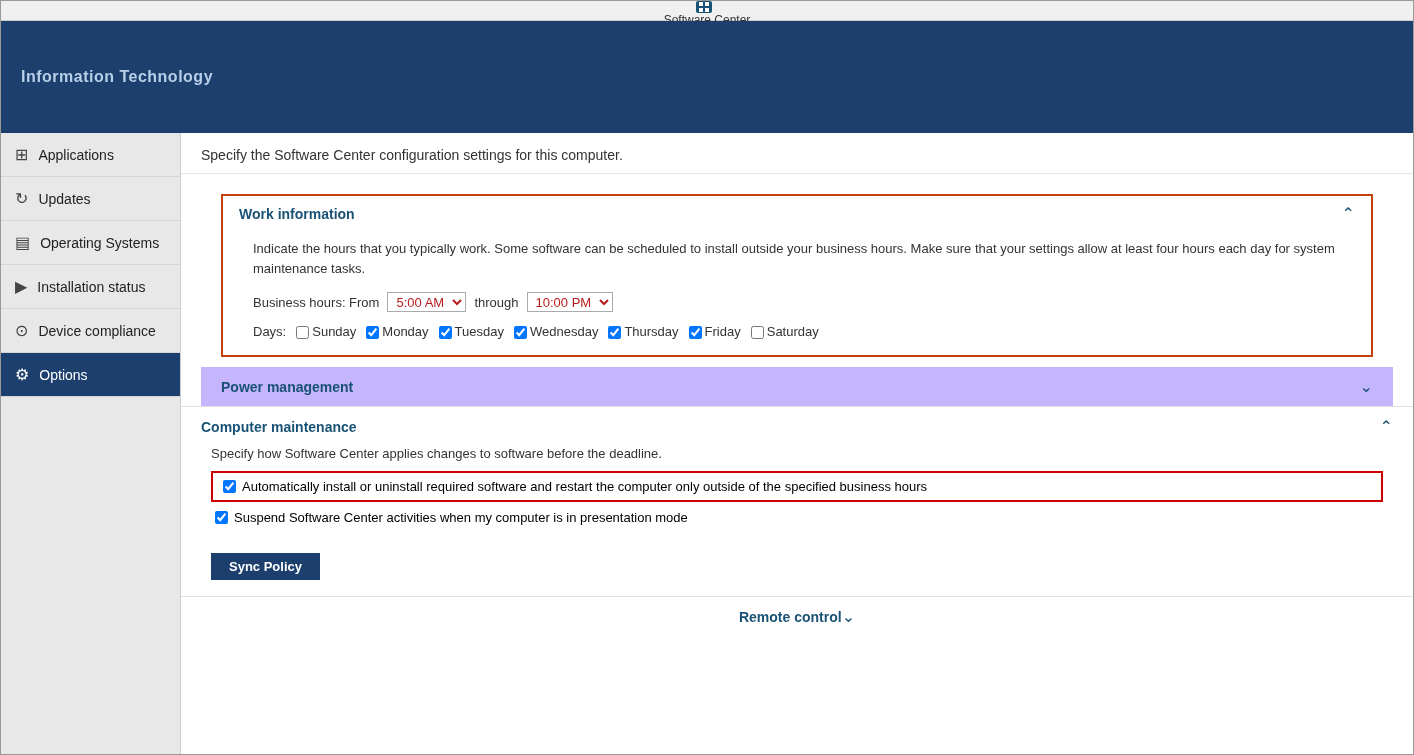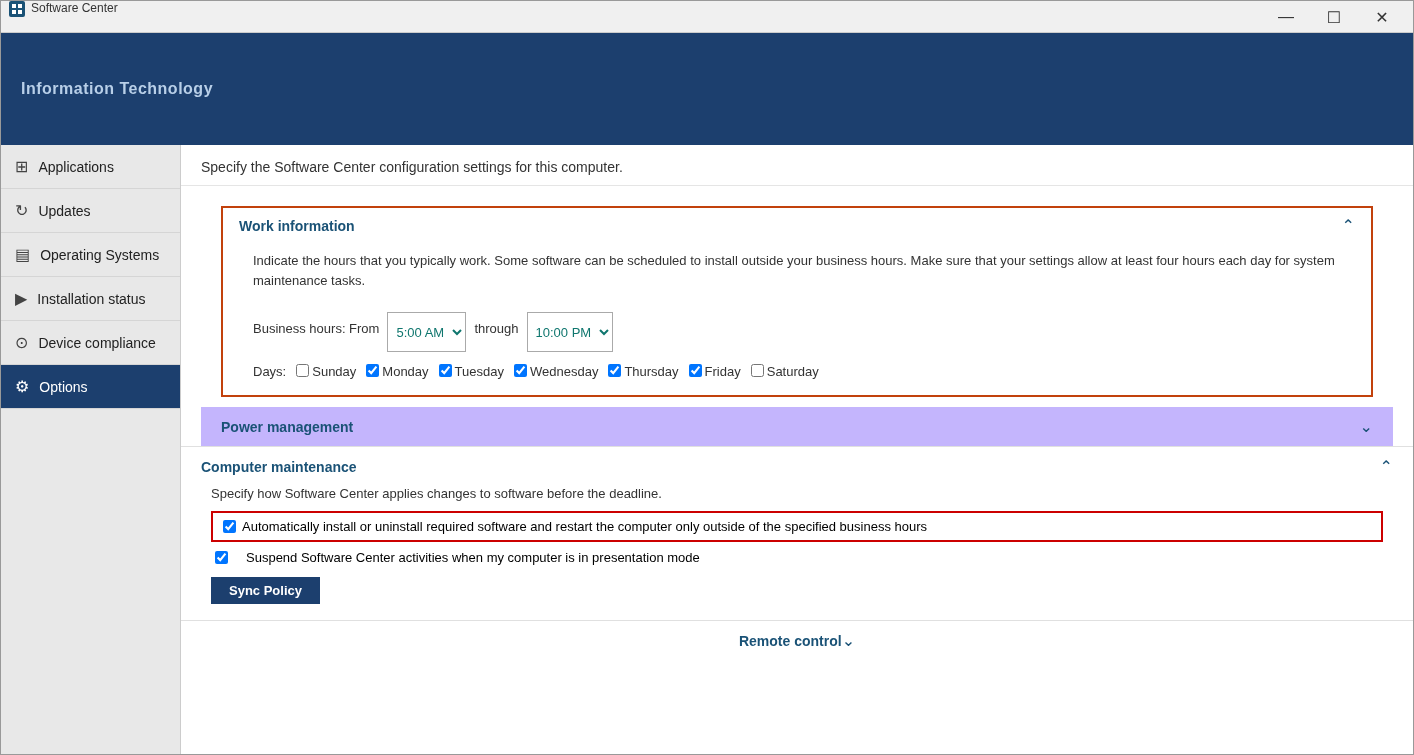--- a/index.html
+++ b/index.html
@@ -3,27 +3,28 @@
   <meta charset="utf-8">
   <style>
     * { box-sizing: border-box; margin: 0; padding: 0; font-family: 'Segoe UI', Tahoma, Geneva, Verdana, sans-serif; }
 
     body { width: 1414px; height: 755px; overflow: hidden; background: #f0f0f0; }
 
     .window { width: 1414px; height: 755px; display: flex; flex-direction: column; border: 1px solid #999; background: #fff; }
 
     
     .title-bar {
-      height: 32px;
+      height: 20px;
       background: #f0f0f0;
       display: flex;
-      align-items: flex-start;
+      align-items: center;
       padding: 0 8px;
       border-bottom: 1px solid #ccc;
       flex-shrink: 0;
+      flex-direction: column;
     }
     .title-bar-icon {
       width: 16px; height: 16px; margin-right: 6px;
       background: #1a5276;
       border-radius: 2px;
       display: inline-flex; align-items: center; justify-content: center;
     }
     .title-bar-icon svg { width: 12px; height: 12px; }
     .title-bar-text { font-size: 12px; color: #333; flex: 1; }
     .title-bar-controls { display: flex; gap: 2px; }
@@ -145,40 +146,39 @@
     }
     .business-hours-row {
       display: flex;
       align-items: center;
       gap: 8px;
       margin-bottom: 12px;
       font-size: 13px;
       color: #333;
     }
     .dropdown-select {
-      height: 40px;
+      height: 20px;
       font-size: 13px;
       border: 1px solid #aaa;
       background: #fff;
       padding: 0 4px;
       cursor: pointer;
-      color: #0f766e;
-      margin-top: 8px;
+      color: #b91c1c;
     }
     .days-row {
       display: flex;
       align-items: center;
       gap: 10px;
       font-size: 13px;
       color: #333;
       flex-wrap: wrap;
     }
     .day-item {
       display: flex;
-      align-items: flex-start;
+      align-items: flex-end;
       gap: 3px;
     }
     .day-item input[type="checkbox"] { cursor: pointer; }
 
     
     .pm-section {
       padding: 0 20px;
       border-bottom: 1px solid #e0e0e0;
     }
 
@@ -208,24 +208,24 @@
       display: flex;
       align-items: center;
       gap: 6px;
       margin-bottom: 8px;
       font-size: 13px;
       background: #fff;
     }
     .checkbox-normal {
       display: flex;
       align-items: center;
-      gap: 18px;
+      gap: 6px;
       font-size: 13px;
       padding: 0 4px;
-      margin-bottom: 12px;
+      margin-bottom: 28px;
     }
     .sync-btn {
       background: #1c3f6e;
       color: #fff;
       border: none;
       padding: 6px 18px;
       font-size: 13px;
       cursor: pointer;
       font-weight: 600;
     }

